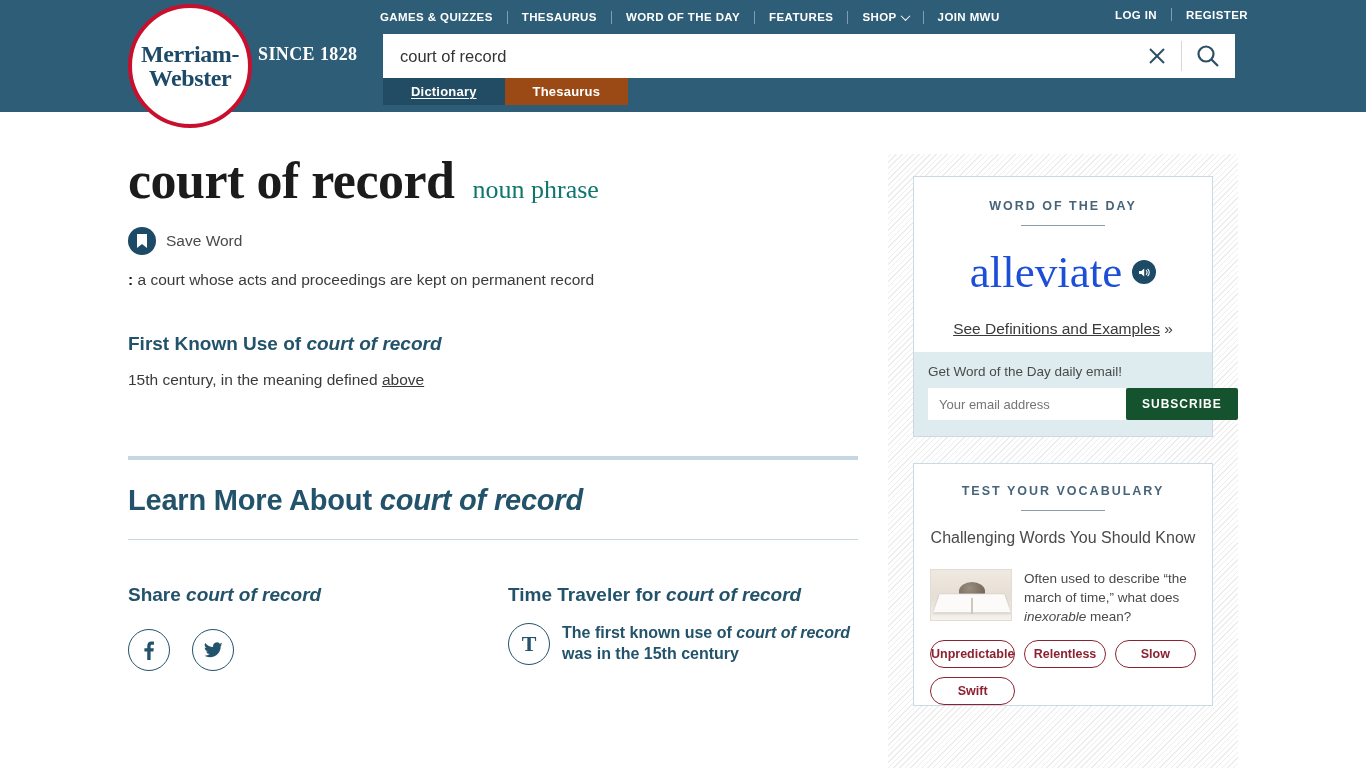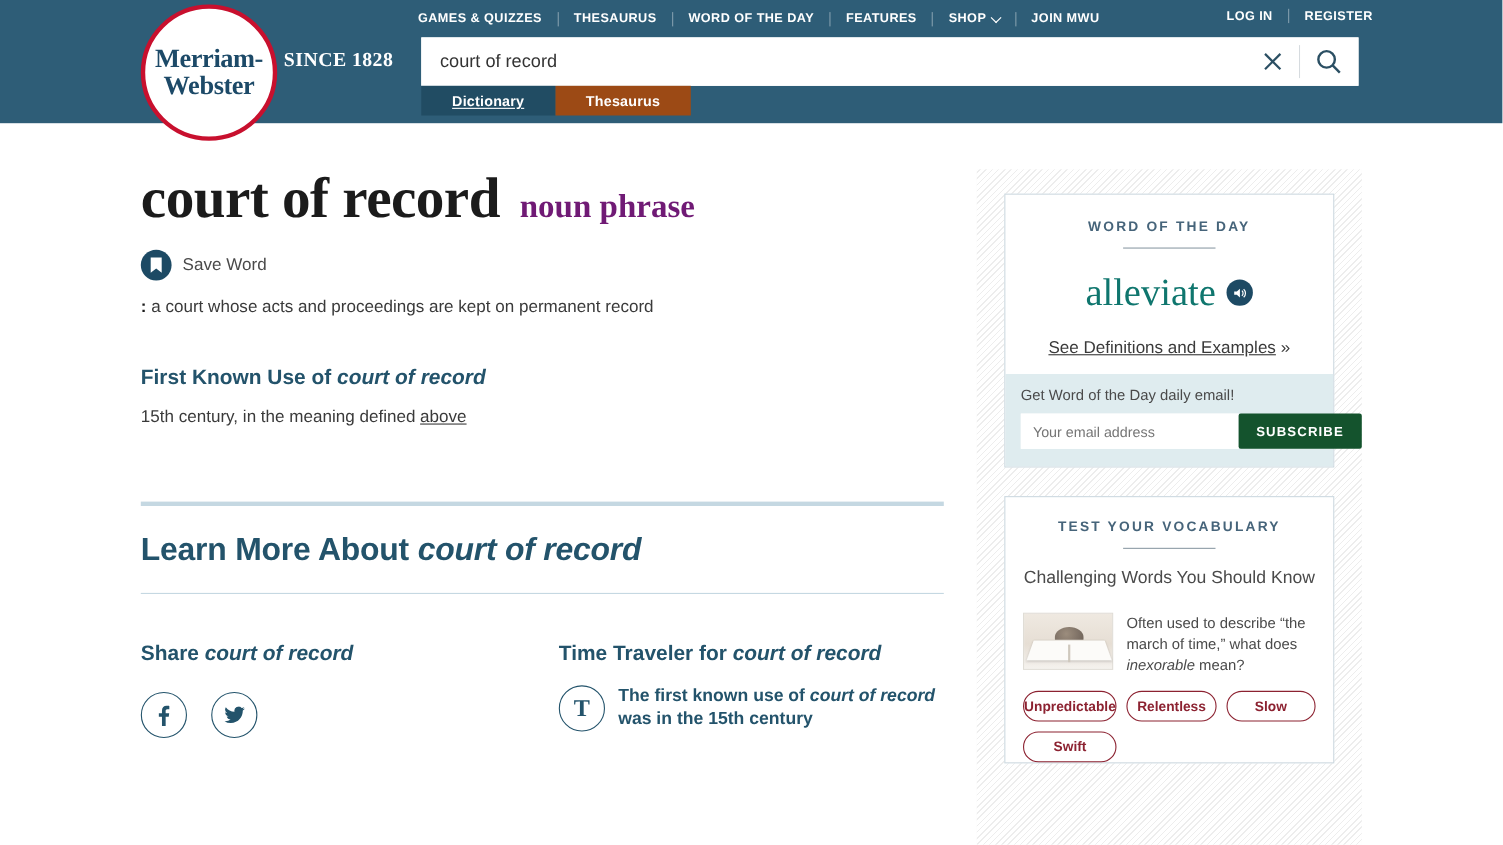--- a/index.html
+++ b/index.html
@@ -154,23 +154,23 @@
   .headword {
     font-family: "Liberation Serif", serif;
     font-weight: 700;
     font-size: 52px;
     color: #1b1b1b;
     letter-spacing: -0.5px;
     line-height: 1.05;
   }
   .pos {
     font-family: "Liberation Serif", serif;
-    font-weight: 700;
-    font-size: 30px;
-    color: #701a75;
+    font-weight: 400;
+    font-size: 26px;
+    color: #0f766e;
   }
 
   .saveword {
     display: flex; align-items: center; gap: 10px;
     margin-top: 18px;
     cursor: pointer;
   }
   .bookmark-circle {
     width: 28px; height: 28px; border-radius: 50%;
     background: #1d4a64;
@@ -276,21 +276,21 @@
   .card-rule {
     width: 84px; height: 1px; background: #8d9ca6;
     margin: 12px auto 0;
   }
   .wotd-word-row {
     display: flex; align-items: center; justify-content: center;
     gap: 10px; margin-top: 20px;
   }
   .wotd-word {
     font-family: "Liberation Serif", serif;
-    font-size: 35px; color: #0f766e;
+    font-size: 45px; color: #1d4ed8;
   }
   .audio-circle {
     width: 24px; height: 24px; border-radius: 50%;
     background: #1d4a64;
     display: flex; align-items: center; justify-content: center;
     cursor: pointer;
   }
   .wotd-link-row {
     text-align: center; margin-top: 22px; padding-bottom: 14px;
     font-size: 15.5px; color: #3a3a3a;

